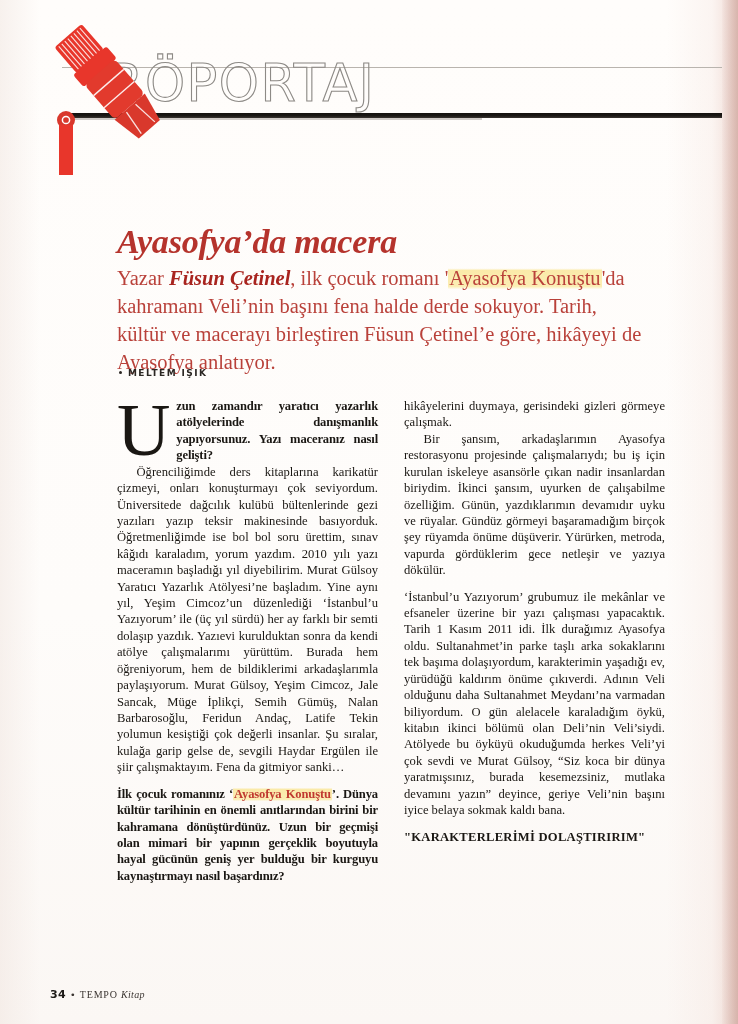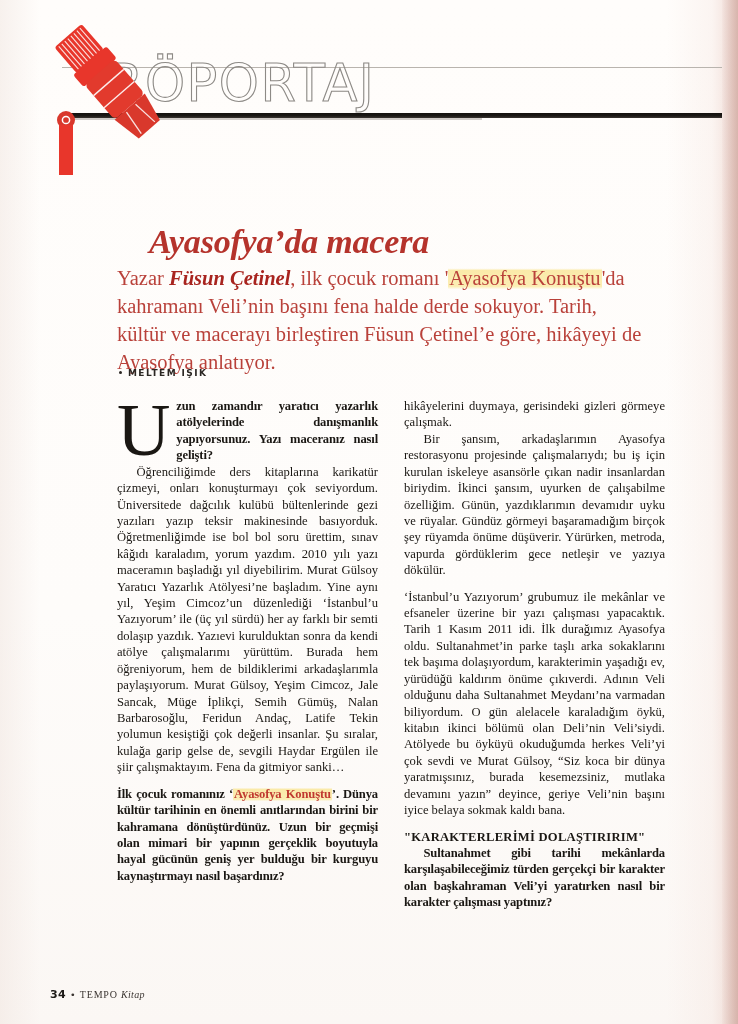--- a/index.html
+++ b/index.html
@@ -88,21 +88,20 @@
     position: absolute;
     left: 117px; top: 200px;
     width: 520px;
     font-family: "Liberation Serif", "DejaVu Serif", serif;
     font-style: italic;
     font-weight: 700;
     font-size: 34px;
     line-height: 1.12;
     color: #b5332c;
     letter-spacing: -0.2px;
-    margin-left: 32px;
   }
   .standfirst {
     position: absolute;
     left: 117px; top: 243px;
     width: 525px;
     font-size: 20.5px;
     line-height: 1.38;
     color: #b9413a;
     font-family: "Liberation Serif", "DejaVu Serif", serif;
   }
@@ -280,21 +279,20 @@
       <p class="noind">hikâyelerini duymaya, gerisindeki gizleri görmeye çalışmak.</p>
       <p>Bir şansım, arkadaşlarımın Ayasofya restorasyonu projesinde çalışmalarıydı; bu iş için kurulan iskeleye asansörle çıkan nadir insanlardan biriydim. İkinci şansım, uyurken de çalışabilme özelliğim. Günün, yazdıklarımın devamıdır uyku ve rüyalar. Gündüz görmeyi başaramadığım birçok şey rüyamda önüme düşüverir. Yürürken, metroda, vapurda gördüklerim gece netleşir ve yazıya dökülür.</p>
 
       <div class="gap"></div>
 
       <p class="noind">‘İstanbul’u Yazıyorum’ grubumuz ile mekânlar ve efsaneler üzerine bir yazı çalışması yapacaktık. Tarih 1 Kasım 2011 idi. İlk durağımız Ayasofya oldu. Sultanahmet’in parke taşlı arka sokaklarını tek başıma dolaşıyordum, karakterimin yaşadığı ev, yürüdüğü kaldırım önüme çıkıverdi. Adının Veli olduğunu daha Sultanahmet Meydanı’na varmadan biliyordum. O gün alelacele karaladığım öykü, kitabın ikinci bölümü olan Deli’nin Veli’siydi. Atölyede bu öyküyü okuduğumda herkes Veli’yi çok sevdi ve Murat Gülsoy, “Siz koca bir dünya yaratmışsınız, burada kesemezsiniz, mutlaka devamını yazın” deyince, geriye Veli’nin başını iyice belaya sokmak kaldı bana.</p>
 
       <div class="gap"></div>
 
       <p class="subhead">"KARAKTERLERİMİ DOLAŞTIRIRIM"</p>
-      <p class="q">Sultanahmet gibi tarihi mekânlarda karşılaşabileceğimiz türden gerçekçi bir karakter olan başkahraman Veli’yi yaratırken nasıl bir karakter çalışması yaptınız?</p>
     </div>
   </div>
 
   <div class="footer">
     <span class="pno">34</span><span class="sep">•</span><span class="mag">TEMPO</span>
     <span class="sub">Kitap</span>
   </div>
 
 </div>
 

